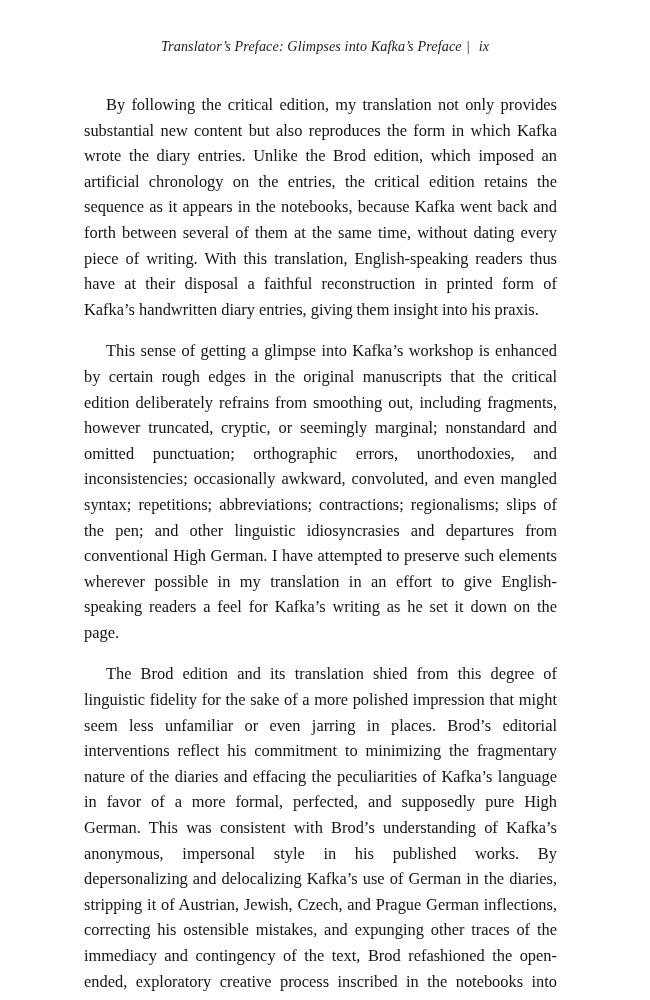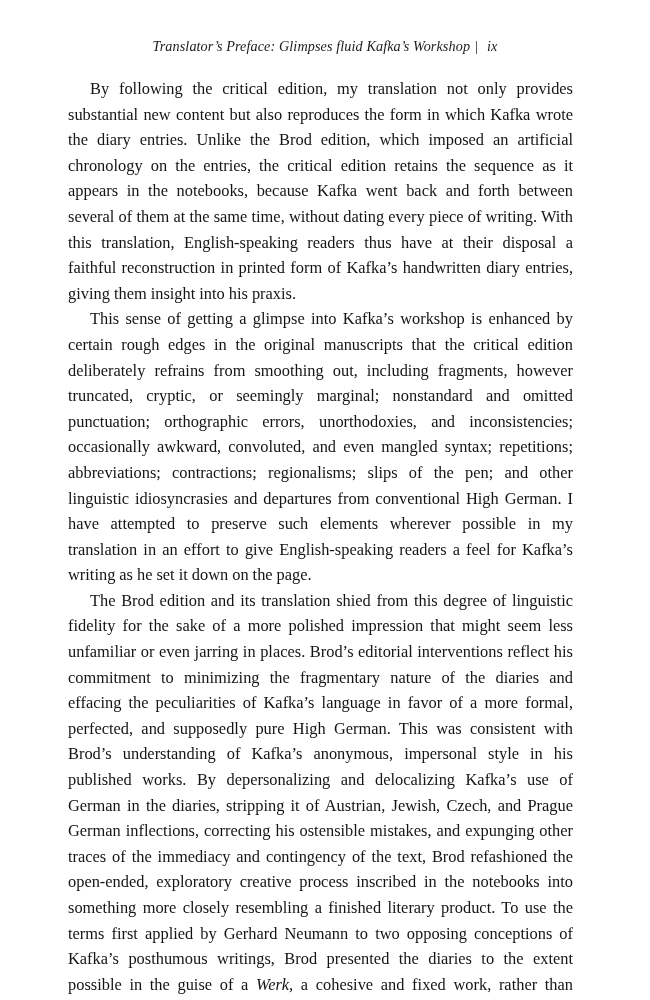--- a/index.html
+++ b/index.html
@@ -51,39 +51,39 @@
     line-height: 25.6px;
     color: #141414;
     text-align: justify;
     text-justify: inter-word;
     -webkit-hyphens: none;
     hyphens: none;
     word-spacing: -0.1px;
   }
 
   .text-block p {
-    margin: 0;
+    margin: 16px;
     text-indent: 22px;
     text-align: justify;
   }
 
   .text-block p:last-child {
     
   }
 
   .text-block i {
   }
 </style>
 </head>
 <body>
 
 <div class="page">
 
   <div class="running-head">
-    <span>Translator’s Preface: Glimpses fluid Kafka’s Workshop</span><span class="rh-sep">|</span><span class="rh-folio">ix</span>
+    <span>Translator’s Preface: Glimpses into Kafka’s Preface</span><span class="rh-sep">|</span><span class="rh-folio">ix</span>
   </div>
 
   <div class="text-block">
     <p>By following the critical edition, my translation not only provides substantial new content but also reproduces the form in which Kafka wrote the diary entries. Unlike the Brod edition, which imposed an artificial chronology on the entries, the critical edition retains the sequence as it appears in the notebooks, because Kafka went back and forth between several of them at the same time, without dating every piece of writing. With this translation, English-speaking readers thus have at their disposal a faithful reconstruction in printed form of Kafka’s handwritten diary entries, giving them insight into his praxis.</p>
     <p>This sense of getting a glimpse into Kafka’s workshop is enhanced by certain rough edges in the original manuscripts that the critical edition deliberately refrains from smoothing out, including fragments, however truncated, cryptic, or seemingly marginal; nonstandard and omitted punctuation; orthographic errors, unorthodoxies, and inconsistencies; occasionally awkward, convoluted, and even mangled syntax; repetitions; abbreviations; contractions; regionalisms; slips of the pen; and other linguistic idiosyncrasies and departures from conventional High German. I have attempted to preserve such elements wherever possible in my translation in an effort to give English-speaking readers a feel for Kafka’s writing as he set it down on the page.</p>
     <p id="para-3">The Brod edition and its translation shied from this degree of linguistic fidelity for the sake of a more polished impression that might seem less unfamiliar or even jarring in places. Brod’s editorial interventions reflect his commitment to minimizing the fragmentary nature of the diaries and effacing the peculiarities of Kafka’s language in favor of a more formal, perfected, and supposedly pure High German. This was consistent with Brod’s understanding of Kafka’s anonymous, impersonal style in his published works. By depersonalizing and delocalizing Kafka’s use of German in the diaries, stripping it of Austrian, Jewish, Czech, and Prague German inflections, correcting his ostensible mistakes, and expunging other traces of the immediacy and contingency of the text, Brod refashioned the open-ended, exploratory creative process inscribed in the notebooks into something more closely resembling a finished literary product. To use the terms first applied by Gerhard Neumann to two opposing conceptions of Kafka’s posthumous writings, Brod presented the diaries to the extent possible in the guise of a <i>Werk,</i> a cohesive and fixed work, rather than  writing as a fluid, ongoing, goalless activity.</p>
 
   </div>
 
 </div>

